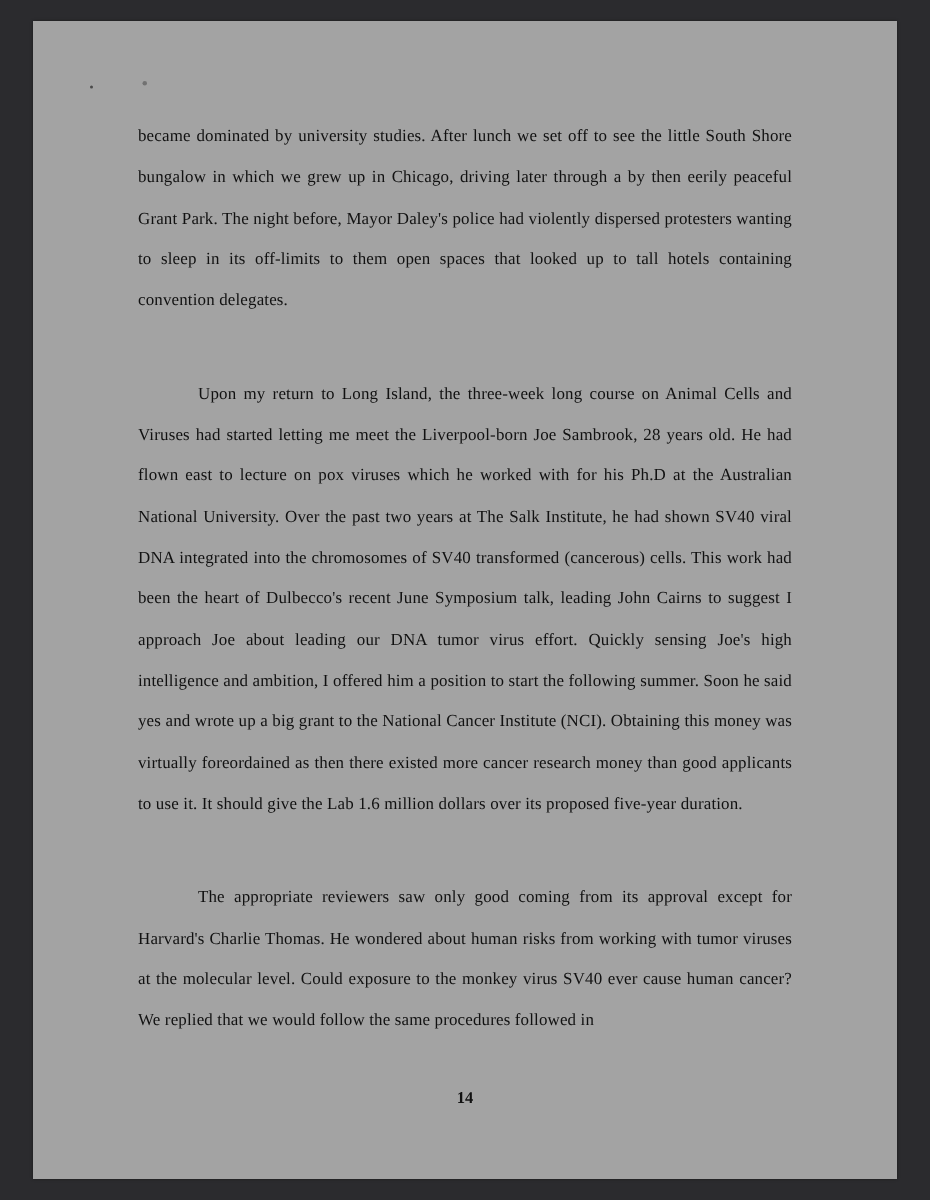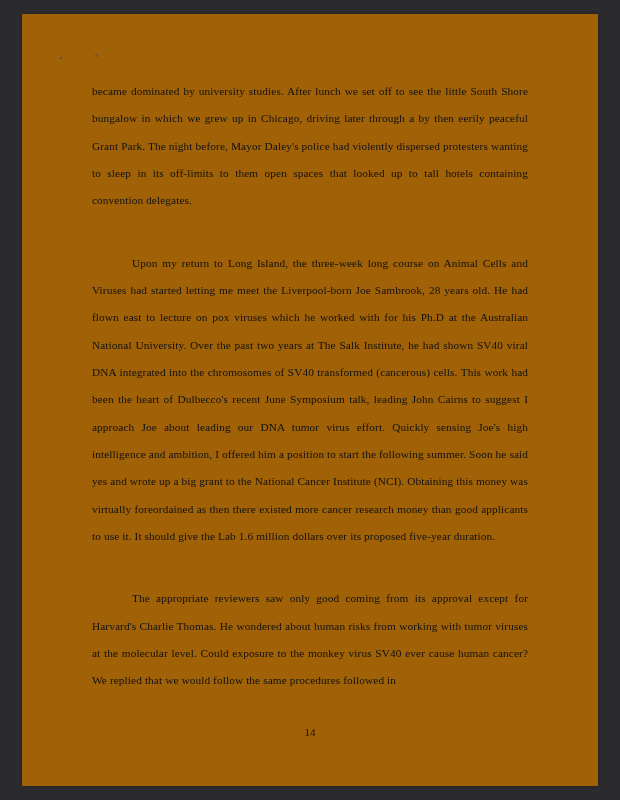--- a/index.html
+++ b/index.html
@@ -12,21 +12,21 @@
     background: #2b2b2e;
     font-family: "Liberation Serif", serif;
     overflow: hidden;
   }
   .page-scan {
     position: absolute;
     left: 22px;
     top: 14px;
     width: 576px;
     height: 772px;
-    background: #a16207;
+    background: #a3a3a3;
     box-shadow: 0 0 2px rgba(0,0,0,0.4);
   }
   .page-inner {
     position: absolute;
     left: 0;
     top: 0;
     width: 100%;
     height: 100%;
     box-sizing: border-box;
     padding: 64px 70px 40px 70px;
@@ -57,20 +57,21 @@
   }
   .page-number {
     position: absolute;
     left: 0;
     right: 0;
     bottom: 48px;
     text-align: center;
     font-size: 11px;
     color: #111111;
     font-family: "Liberation Serif", serif;
+    font-weight: bold;
   }
 </style>
 </head>
 <body>
 
 <div class="page-scan">
   <div class="speck speck-a"></div>
   <div class="speck speck-b"></div>
 
   <div class="page-inner">

